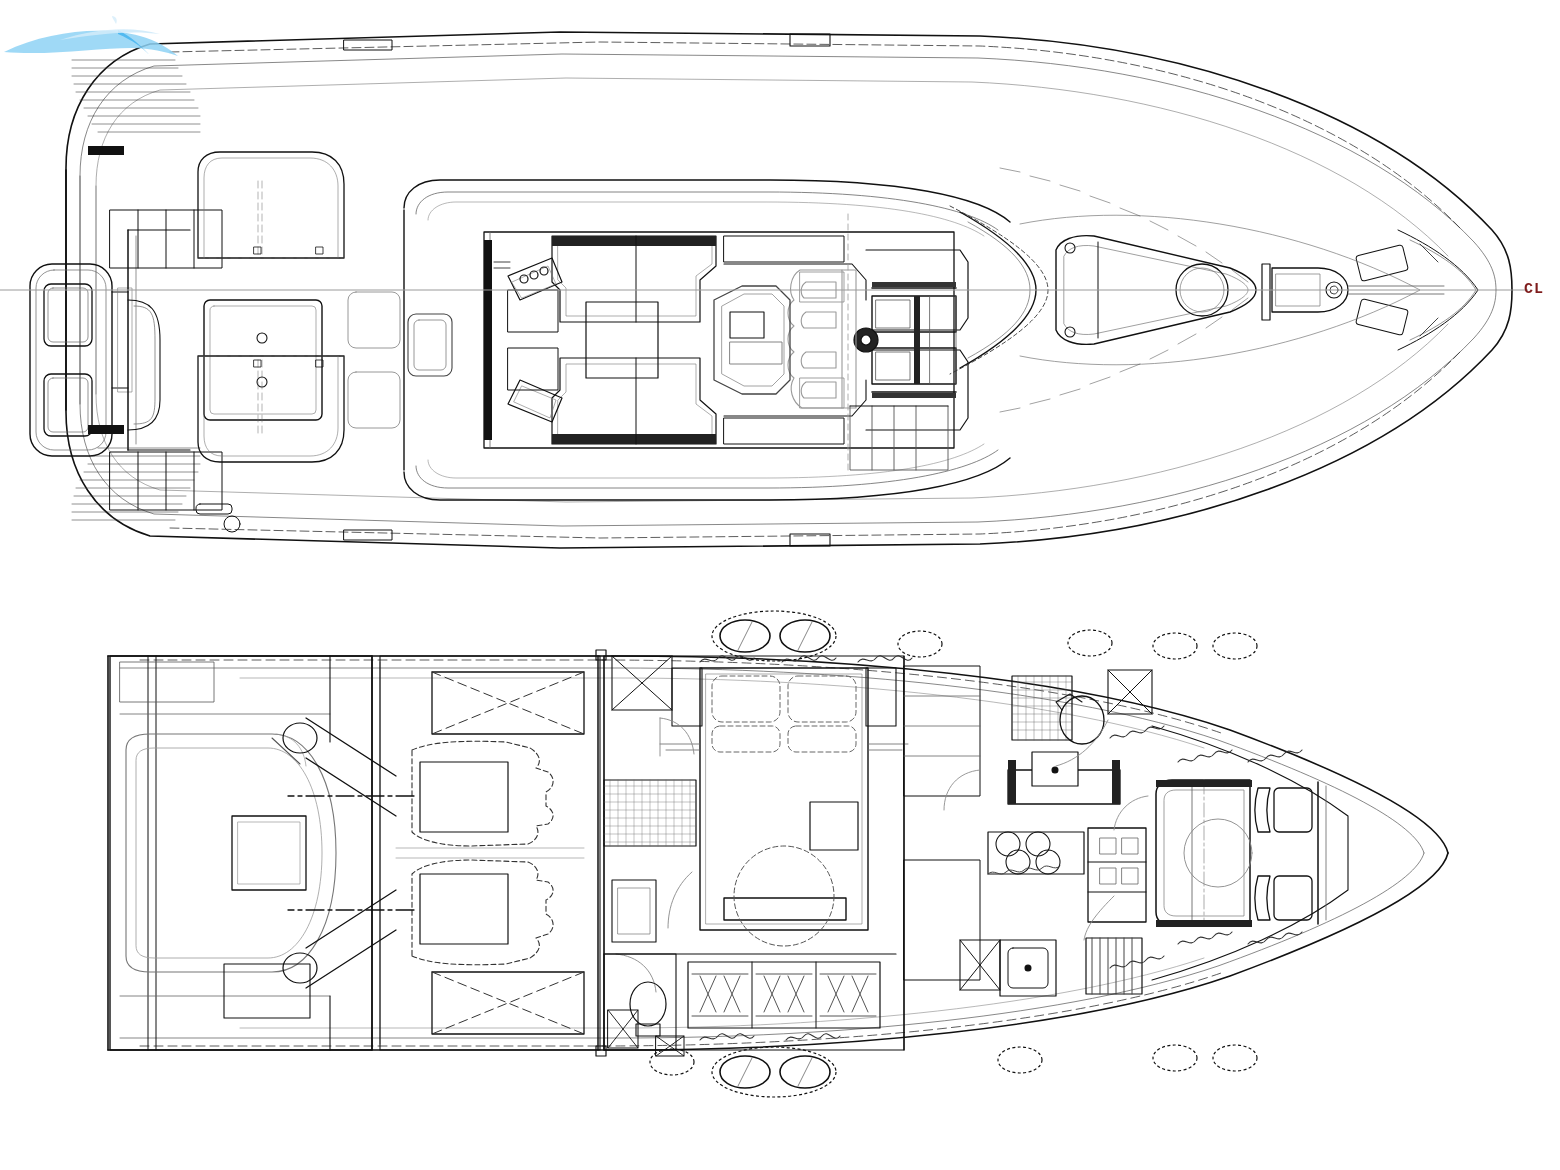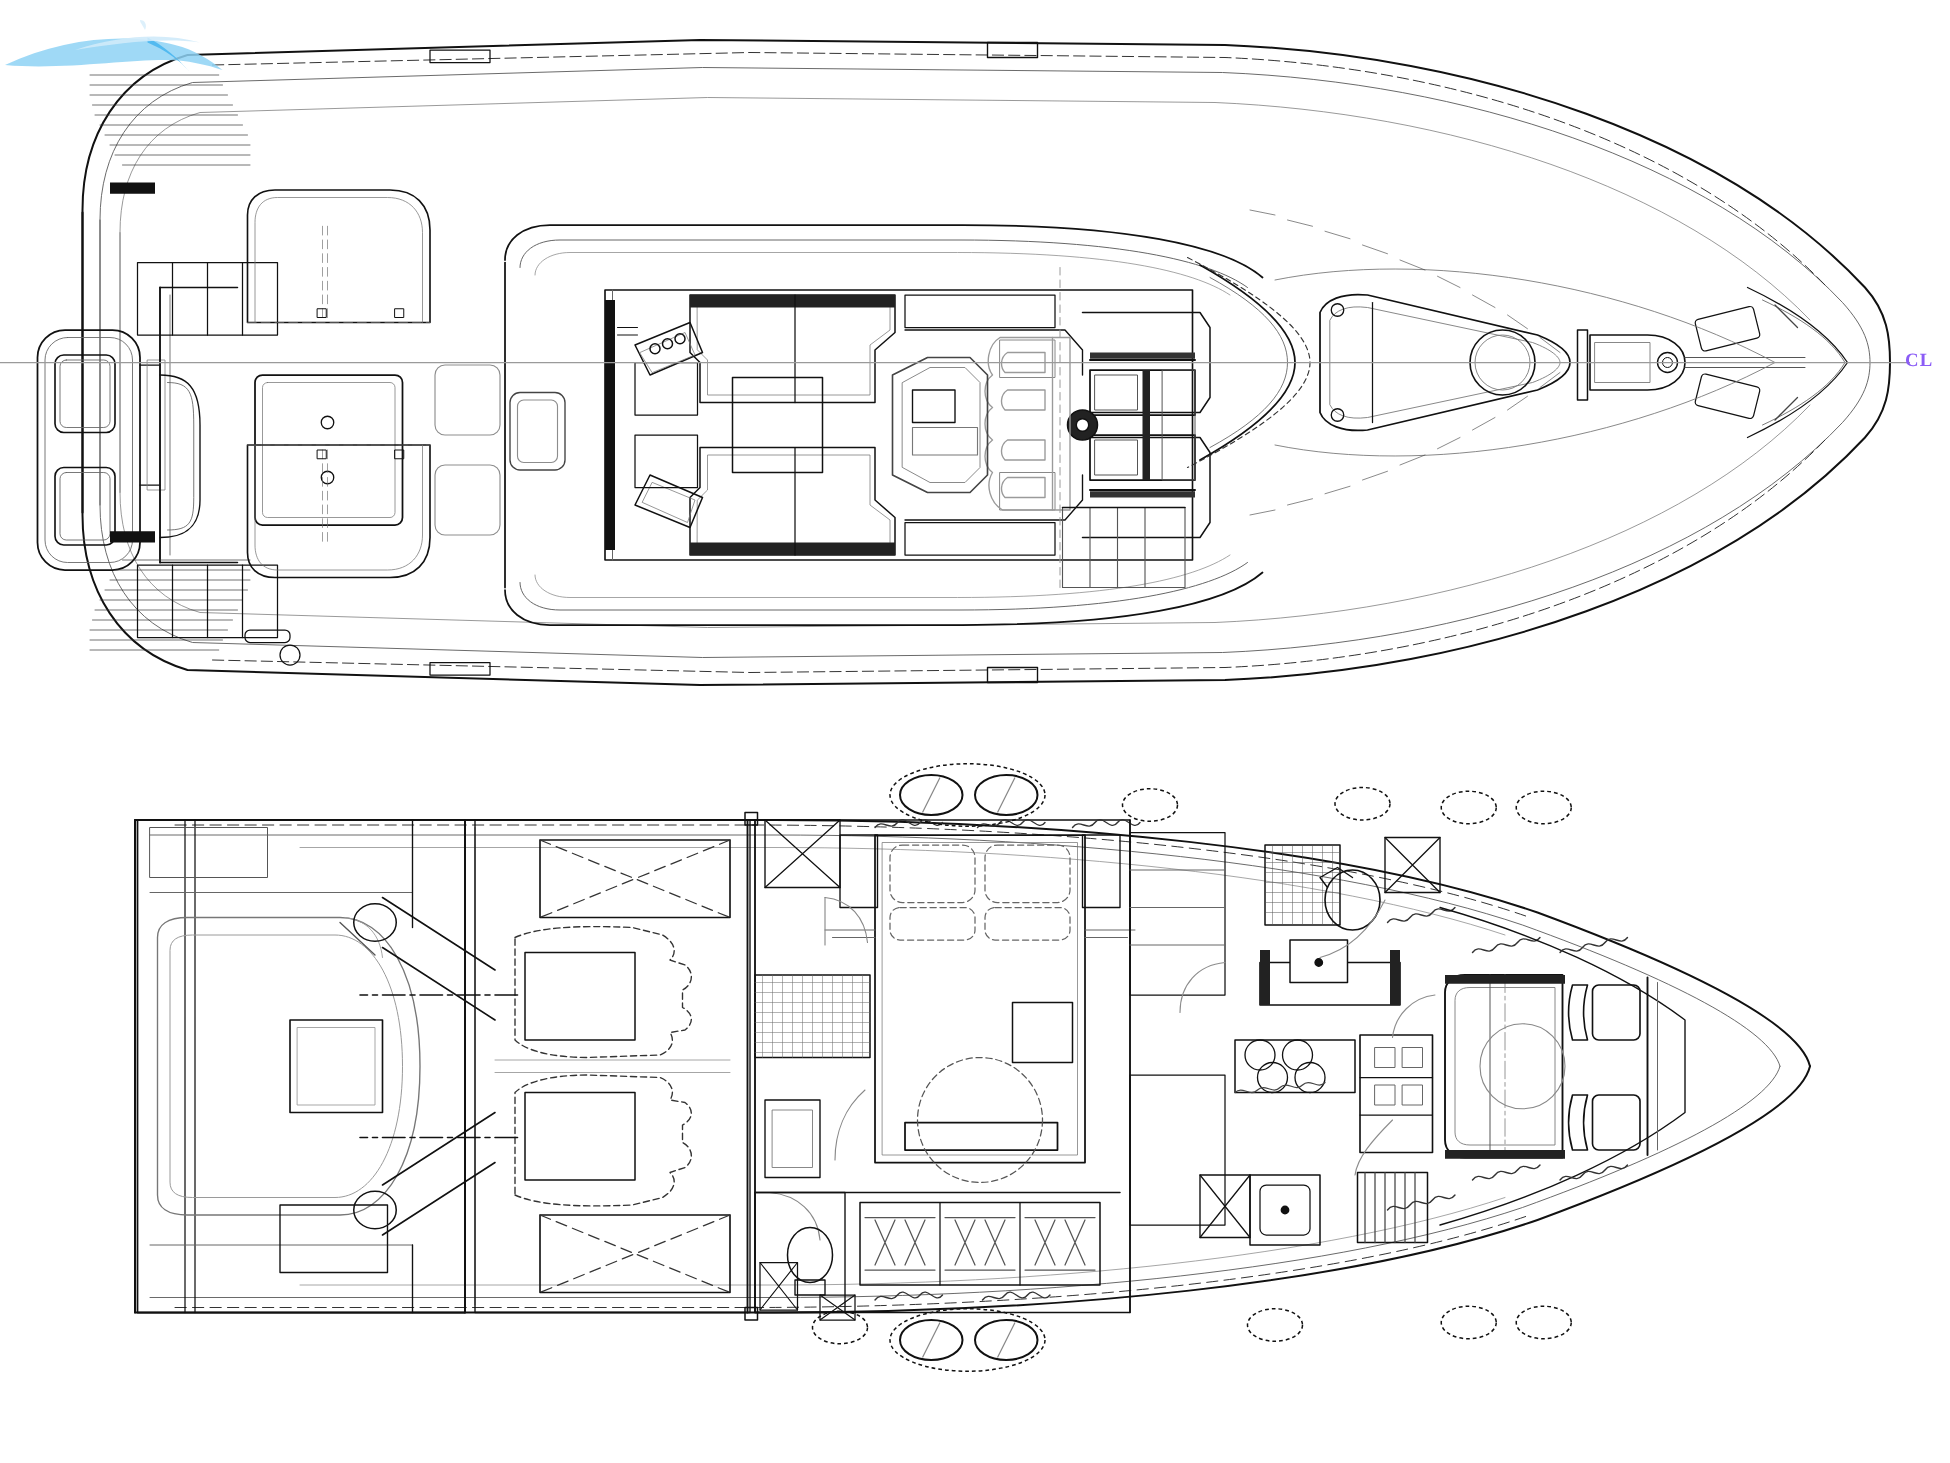--- a/index.html
+++ b/index.html
@@ -1,22 +1,22 @@
 <!DOCTYPE html>
 <html><head>
 <meta charset="utf-8">
 <title>Yacht General Arrangement</title>
 <style>
   html,body{margin:0;padding:0;background:#ffffff;}
   body{width:1560px;height:1170px;overflow:hidden;
        font-family:"Liberation Sans",sans-serif;}
   #sheet{position:relative;width:1560px;height:1170px;background:#fff;}
   #sheet svg{position:absolute;left:0;top:0;}
-  .cl-label{position:absolute;font-family:Liberation Serif, serif;
-            font-size:15px;font-weight:700;letter-spacing:1px;color:#8b5cf6;}
+  .cl-label{position:absolute;font-family:Liberation Mono, monospace;
+            font-size:15px;font-weight:700;letter-spacing:1px;color:#7f1d1d;}
   #wm{position:absolute;right:6px;bottom:2px;width:210px;height:78px;}
 </style>
 </head>
 <body>
 
 <div id="sheet">
 
   <svg width="1560" height="580" viewBox="0 0 1560 580">
     <defs>
       <clipPath id="hullClipMain">

